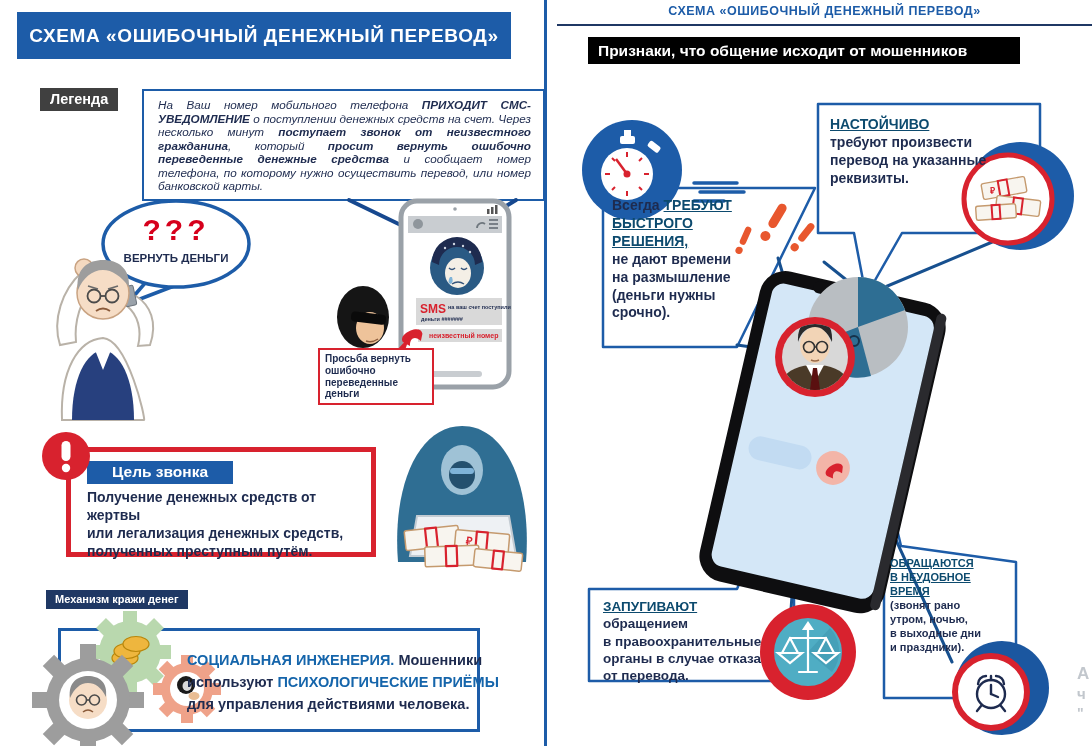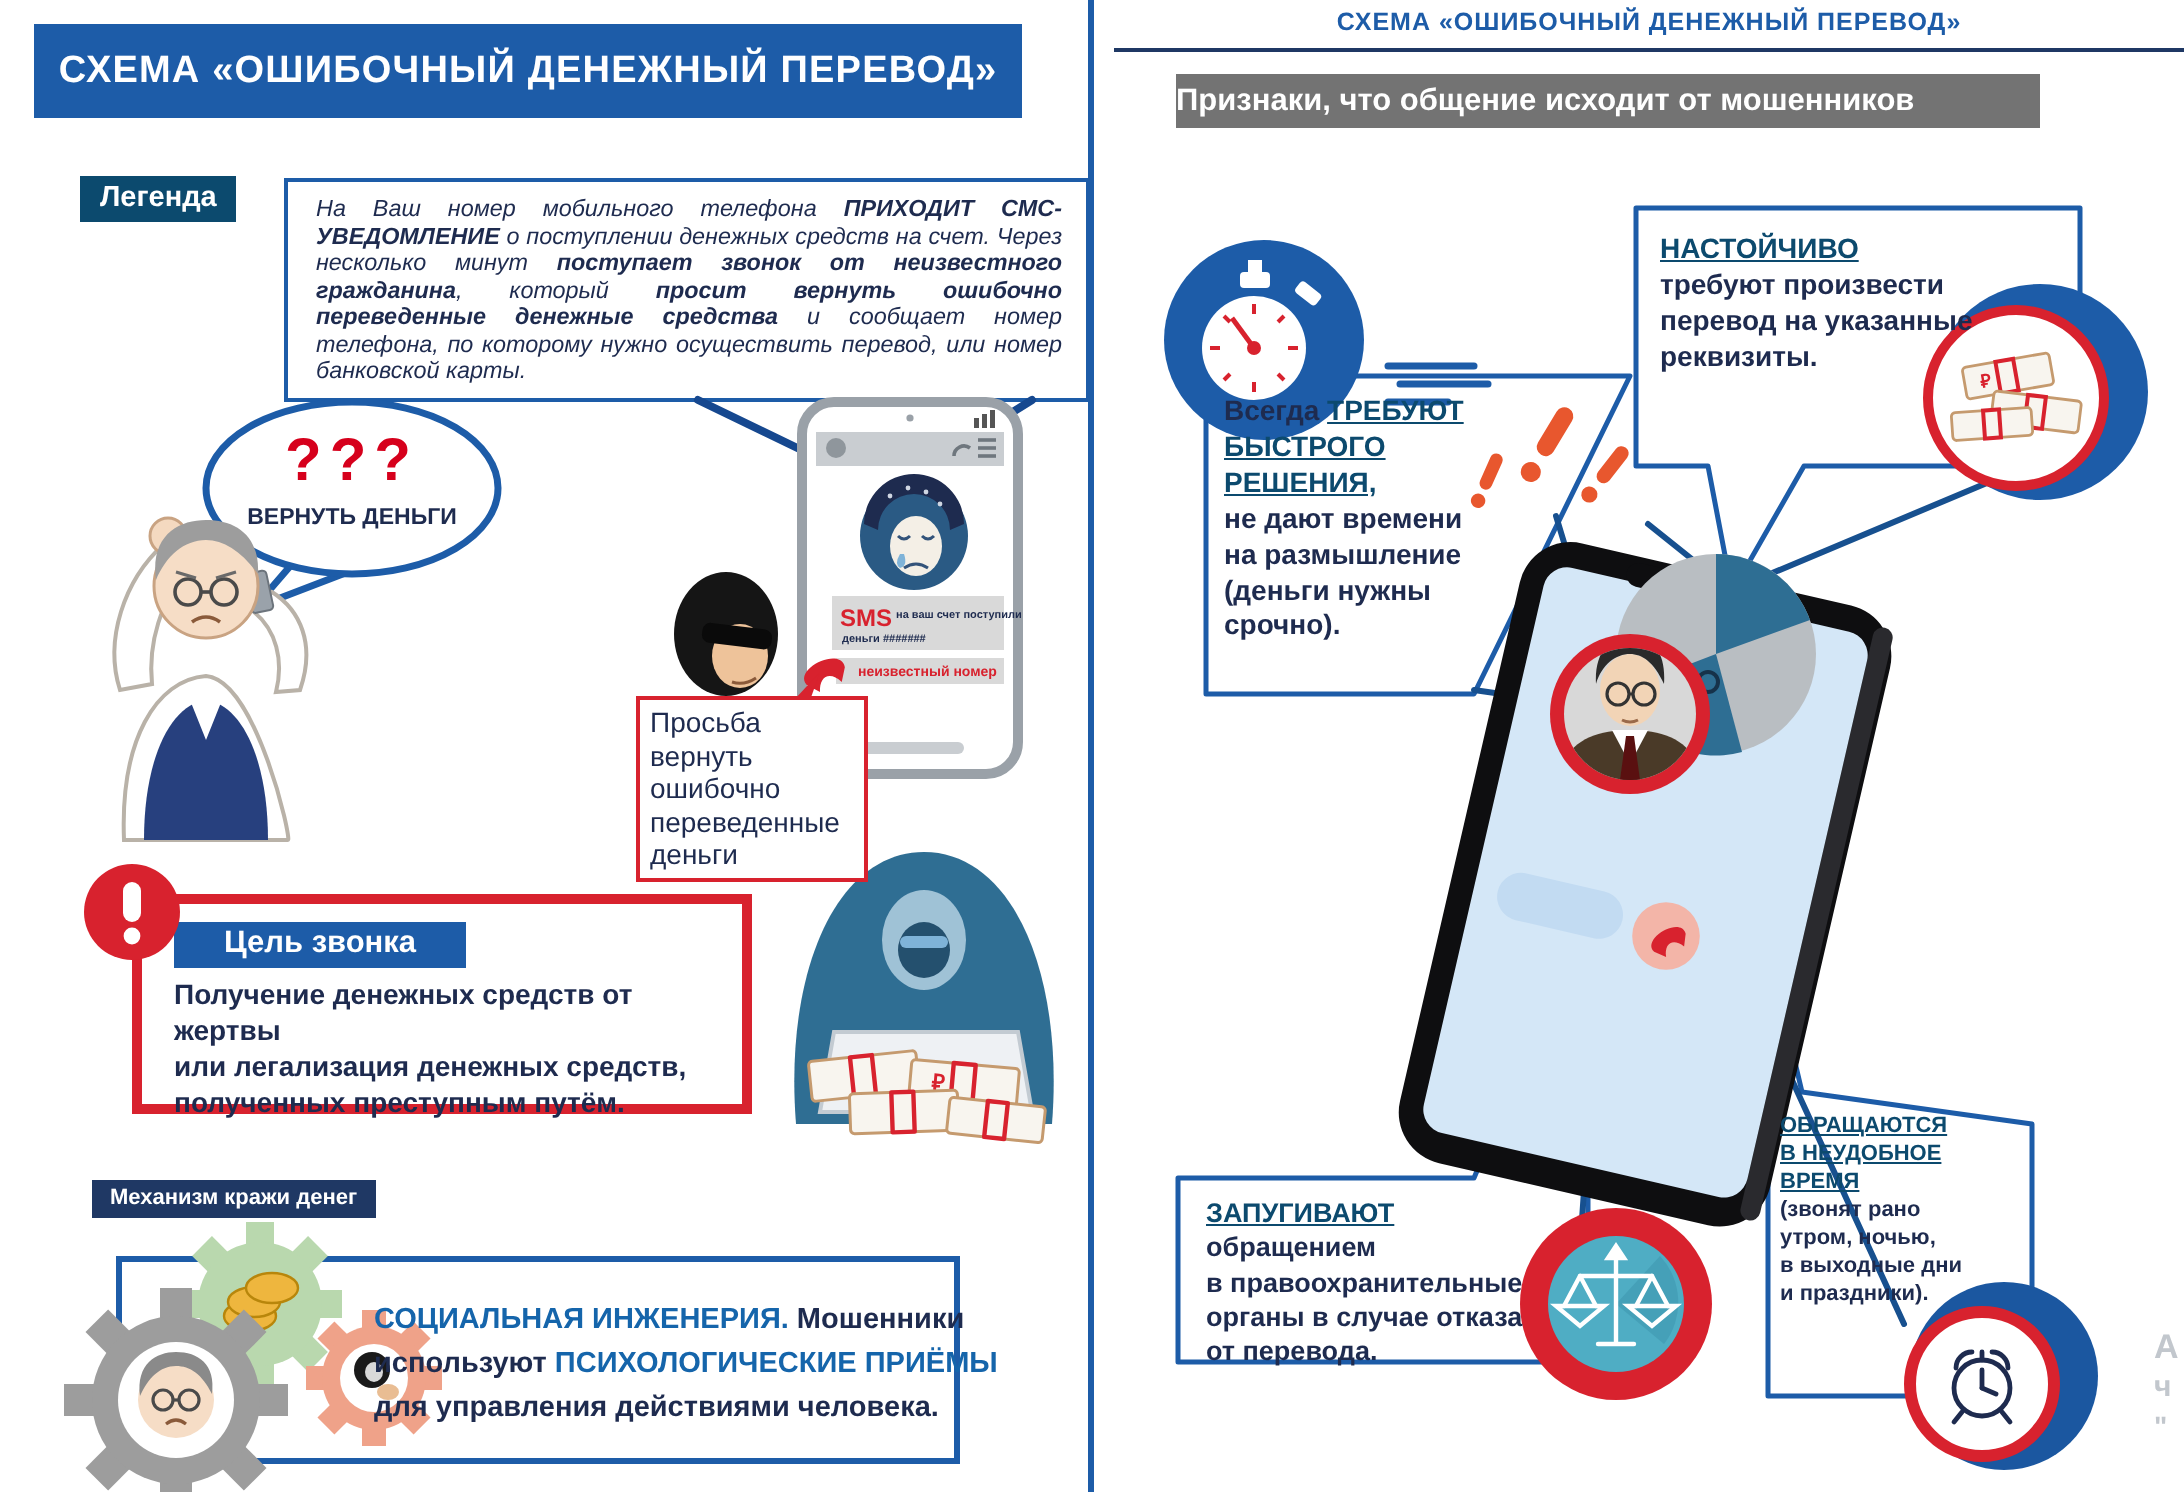--- a/index.html
+++ b/index.html
@@ -14,21 +14,21 @@
   #art-over { z-index:3; }
   .txt { position:absolute; z-index:4; }
 
   
   .lp-header {
     left:17px; top:12px; width:494px; height:47px; background:#1d5ca8;
     color:#fff; font-weight:bold; font-size:19px; letter-spacing:0.6px;
     display:flex; align-items:center; justify-content:center;
   }
   .lp-legend-label {
-    left:40px; top:88px; background:#0c4a6e; color:#fff; font-weight:bold;
+    left:40px; top:88px; background:#404040; color:#fff; font-weight:bold;
     font-size:14.5px; padding:3px 10px 4px;
   }
   .lp-legend-box {
     left:124px; top:89px; width:403px; height:112px; background:#fff;
     border:2.5px solid #1d5ca8; box-sizing:border-box; padding:7px 12px 6px 14px;
     font-style:italic; font-size:11.7px; line-height:1.16; color:#1e2b4f;
     text-align:justify;
     margin-left:18px;
   }
   .lp-legend-box b { font-weight:bold; }
@@ -52,37 +52,37 @@
     left:58px; top:628px; width:422px; height:104px; background:#fff;
     border:3px solid #1d5ca8; box-sizing:border-box;
   }
   .mech-text {
     left:165px; top:650px; width:312px; font-size:14.5px; font-weight:bold;
     color:#1e2b4f; line-height:1.5;margin-left:22px;
   }
   .blue-em { color:#1565ab; }
   .note-label {
     left:318px; top:348px; width:116px; background:#fff; border:2px solid #d8222e;
-    box-sizing:border-box; padding:3px 5px; font-size:14px; font-weight:normal;
+    box-sizing:border-box; padding:3px 5px; font-size:10px; font-weight:bold;
     color:#1e2b4f; line-height:1.18; white-space:pre-line;
   }
 
   
   .divider { left:544px; top:0; width:3px; height:746px; background:#1d5ca8; z-index:2; }
 
   
   .rp-title {
     left:557px; top:4px; width:535px; text-align:center; color:#1d5ca8;
     font-weight:bold; font-size:12.5px; letter-spacing:0.5px;
   }
   .rp-underline { left:557px; top:24px; width:535px; height:2px; background:#1f3864; }
   .rp-section {
-    left:588px; top:37px; width:432px; height:27px; background:#737373;
+    left:588px; top:37px; width:432px; height:27px; background:#000000;
     color:#fff; font-weight:bold; font-size:15.5px; display:flex;
-    align-items:center; padding-left:0; box-sizing:border-box;
+    align-items:center; padding-left:10px; box-sizing:border-box;
   }
   .sign { font-weight:bold; line-height:1.28; white-space:pre-line; color:#1e2b4f; }
   .sign .blue-em { color:#0c4a6e;text-decoration:underline; }
   .sign1 { left:612px; top:197px; width:156px; font-size:14px; }
   .sign2 { left:830px; top:116px; width:198px; font-size:14px; }
   .sign3 { left:603px; top:598px; width:180px; font-size:13.5px; }
   .sign4 { left:890px; top:556px; width:130px; font-size:11px; }
   .edge-frag {
     left:1077px; top:664px; width:15px; overflow:hidden; color:#c2c7cd;
     font-weight:bold; z-index:4;

